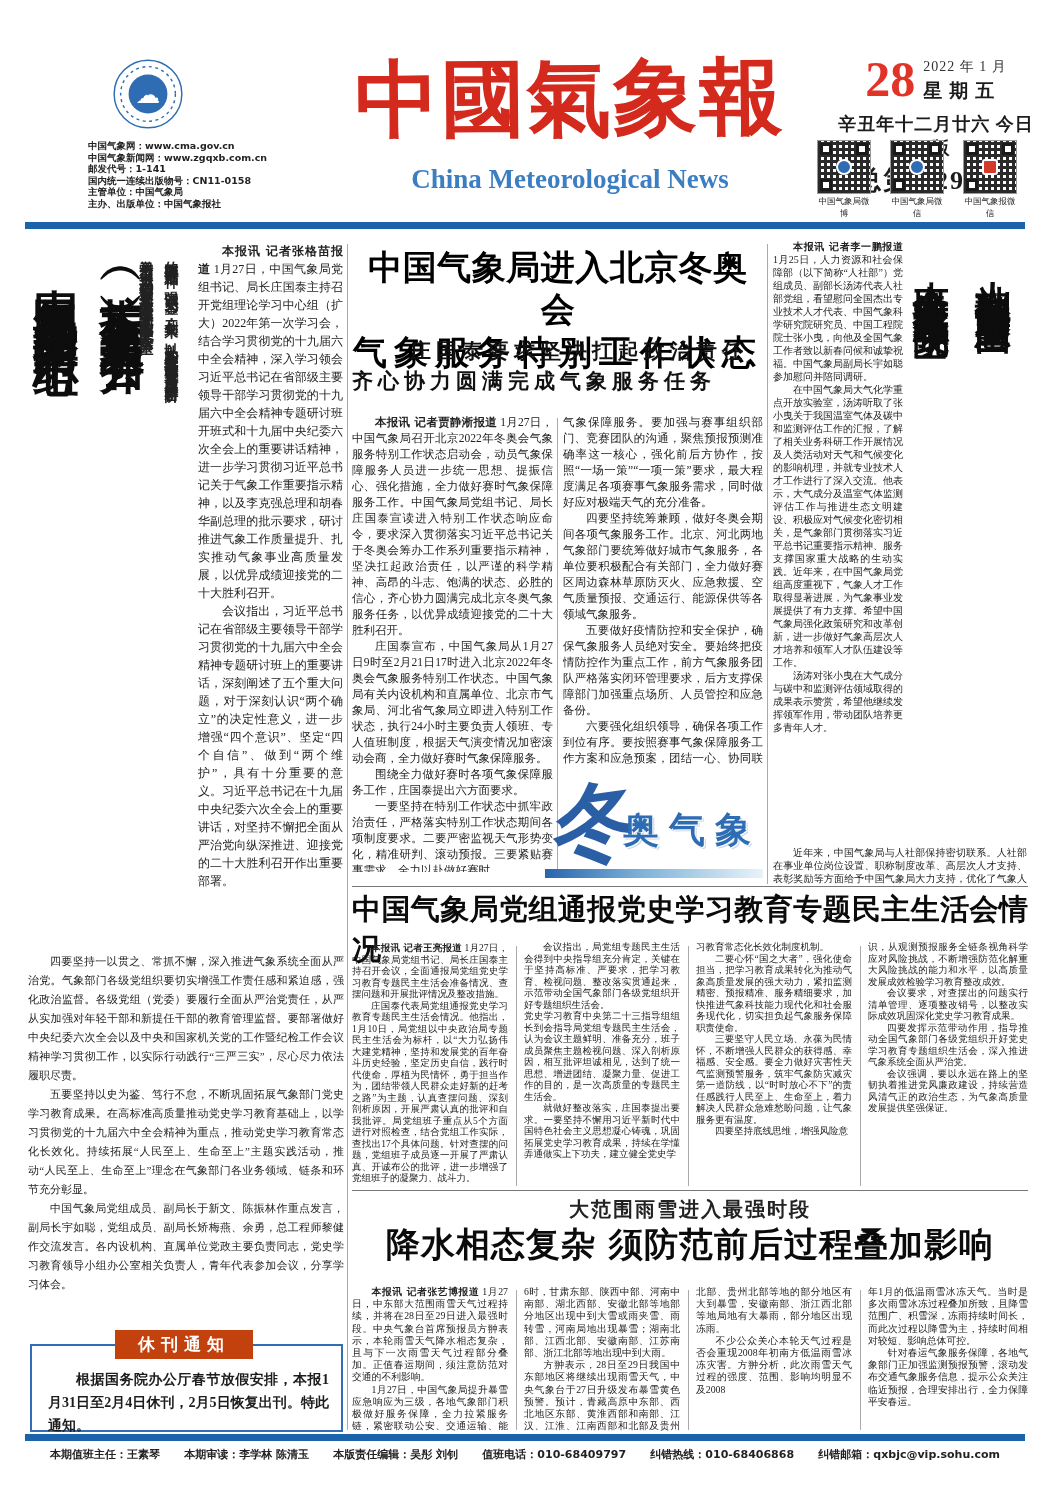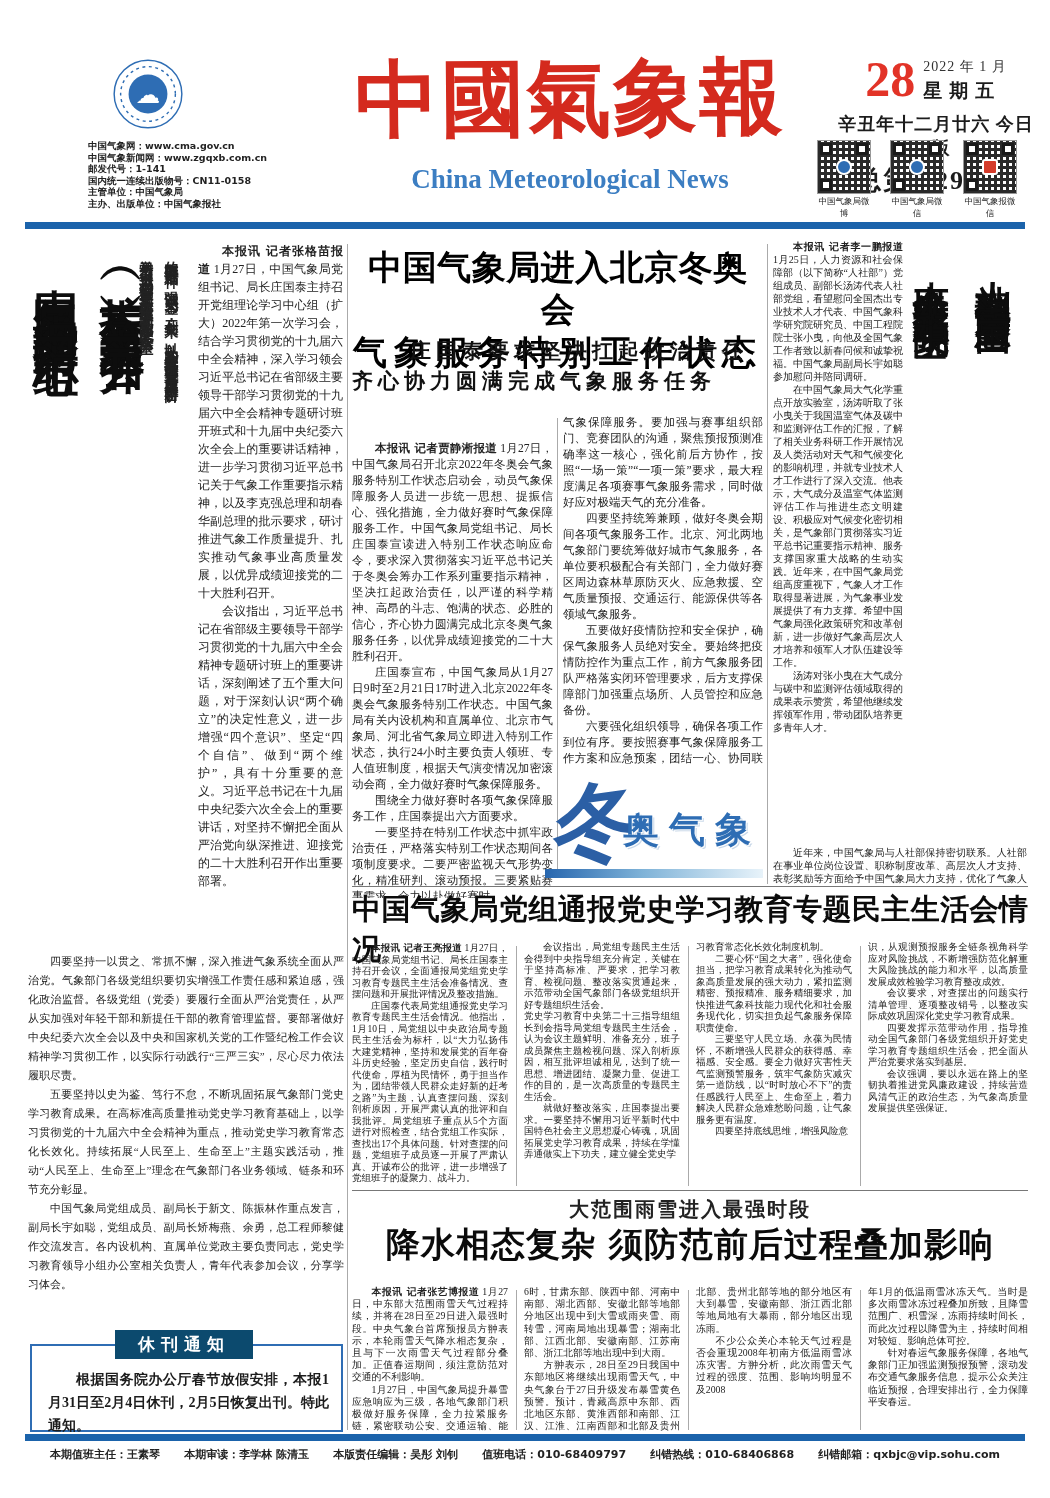--- a/index.html
+++ b/index.html
@@ -45,36 +45,36 @@
   .vrule { position:absolute; width:1px; background:#aaa; }
   .hrule { position:absolute; height:1px; background:#777; }
 
   
   .vcol { position:absolute; writing-mode:vertical-rl; text-orientation:upright; }
   .lh { font-family:"DejaVu Sans",sans-serif; font-weight:900; font-size:45px; letter-spacing:5px; color:#0d0d0d; }
   .kick { font-size:14px; letter-spacing:2px; font-weight:bold; color:#222; font-family:"DejaVu Sans",sans-serif; }
   .leftbodyA { position:absolute; left:198px; top:242px; width:145px; height:708px; font-size:12px; line-height:18px; }
   .leftbodyB { position:absolute; left:28px; top:952px; width:316px; height:372px; font-size:11px; line-height:19px; }
 
-  .notice-tab { position:absolute; left:115px; top:1330px; width:138px; height:29px; background:#0c4a6e;
+  .notice-tab { position:absolute; left:115px; top:1330px; width:138px; height:29px; background:#c2410c;
                 color:#fff; font-weight:bold; font-size:17px; letter-spacing:6px; text-align:center; line-height:29px;
                 font-family:"DejaVu Sans",sans-serif; z-index:2; }
   .notice-box { position:absolute; left:30px; top:1344px; width:313px; height:88px; border:2px solid #2f6db4;
                 padding:22px 12px 0 16px; font-size:14px; line-height:23px; font-weight:bold; text-align:justify; }
   .notice-box p { text-indent:2em; }
 
   
   .c-head { position:absolute; left:352px; top:246px; width:412px; text-align:center;
             font-family:"DejaVu Sans",sans-serif; font-weight:900; color:#000000; }
   .c-head .l1 { font-size:34px; line-height:42px; letter-spacing:0.5px; }
   .c-head .l2 { font-size:34px; line-height:44px; letter-spacing:7px; }
   .c-sub { position:absolute; left:352px; top:336px; width:412px; font-family:"DejaVu Sans",sans-serif;
            font-weight:bold; font-size:21px; line-height:30px; letter-spacing:5px; color:#111; }
   .c-sub .s1 { padding-left:58px; }
-  .c-col1 { position:absolute; left:352px; top:414px; width:201px; height:458px; font-size:11.5px; line-height:16px;margin-top:26px; }
+  .c-col1 { position:absolute; left:352px; top:414px; width:201px; height:458px; font-size:11.5px; line-height:16px; }
   .c-col2 { position:absolute; left:563px; top:414px; width:200px; height:352px; font-size:11.5px; line-height:16px; }
   .dy-logo { position:absolute; left:545px; top:772px; width:218px; height:106px; }
   .dy-big { position:absolute; left:2px; top:-6px; font-size:86px; font-style:italic; font-weight:bold;
             color:#2b5fa5; font-family:"DejaVu Serif",serif; transform:rotate(-8deg); }
   .dy-rest { position:absolute; left:78px; top:34px; font-size:36px; font-weight:900; letter-spacing:10px;
              color:#2e6db4; font-family:"DejaVu Sans",sans-serif;
              text-shadow:1px 1px 0 #fff, 2px 2px 0 #c9d8e8; }
   .dy-bar { position:absolute; left:0; bottom:0; width:100%; height:9px;
             background:linear-gradient(90deg,#2766ae 0%, #7fb3d8 45%, #e8f3fa 100%); }
 
@@ -250,21 +250,21 @@
   <div class="m-col body-text" style="left:696px;">
     <p style="text-indent:0;">习教育常态化长效化制度机制。</p>
     <p>二要心怀“国之大者”，强化使命担当，把学习教育成果转化为推动气象高质量发展的强大动力，紧扣监测精密、预报精准、服务精细要求，加快推进气象科技能力现代化和社会服务现代化，切实担负起气象服务保障职责使命。</p>
     <p>三要坚守人民立场、永葆为民情怀，不断增强人民群众的获得感、幸福感、安全感。要全力做好灾害性天气监测预警服务，筑牢气象防灾减灾第一道防线，以“时时放心不下”的责任感践行人民至上、生命至上，着力解决人民群众急难愁盼问题，让气象服务更有温度。</p>
     <p>四要坚持底线思维，增强风险意</p>
   </div>
   <div class="vrule" style="left:860px; top:946px; height:240px;"></div>
   <div class="m-col body-text" style="left:868px; width:160px;">
     <p style="text-indent:0;">识，从观测预报服务全链条视角科学应对风险挑战，不断增强防范化解重大风险挑战的能力和水平，以高质量发展成效检验学习教育整改成效。</p>
     <p>会议要求，对查摆出的问题实行清单管理、逐项整改销号，以整改实际成效巩固深化党史学习教育成果。</p>
-    <p>四要发挥示范带动作用，指导推动全国气象部门各级党组织开好党史学习教育专题组织生活会，把全面从严治党要求落实到基层。</p>
+    <p>四要发挥示范带动作用，指导推动全国气象部门各级党组织开好党史学习教育专题组织生活会，深入推进气象系统全面从严治党。</p>
     <p>会议强调，要以永远在路上的坚韧执着推进党风廉政建设，持续营造风清气正的政治生态，为气象高质量发展提供坚强保证。</p>
   </div>
 
   <div class="hrule" style="left:352px; top:1190px; width:676px;"></div>
   <div class="b-kick">大范围雨雪进入最强时段</div>
   <div class="b-head">降水相态复杂 须防范前后过程叠加影响</div>
   <div class="b-col body-text" style="left:352px;">
     <p><span class="lead">本报讯 记者张艺博报道</span>
        <span>1月27日，中东部大范围雨雪天气过程持续，并将在28日至29日进入最强时段。中央气象台首席预报员方翀表示，本轮雨雪天气降水相态复杂，且与下一次雨雪天气过程部分叠加。正值春运期间，须注意防范对交通的不利影响。</span></p>
     <p>1月27日，中国气象局提升暴雪应急响应为三级，各地气象部门积极做好服务保障，全力拉紧服务链，紧密联动公安、交通运输、能源、城市管理等部门，共同保障城市正常运行、居民安全返乡。</p>

